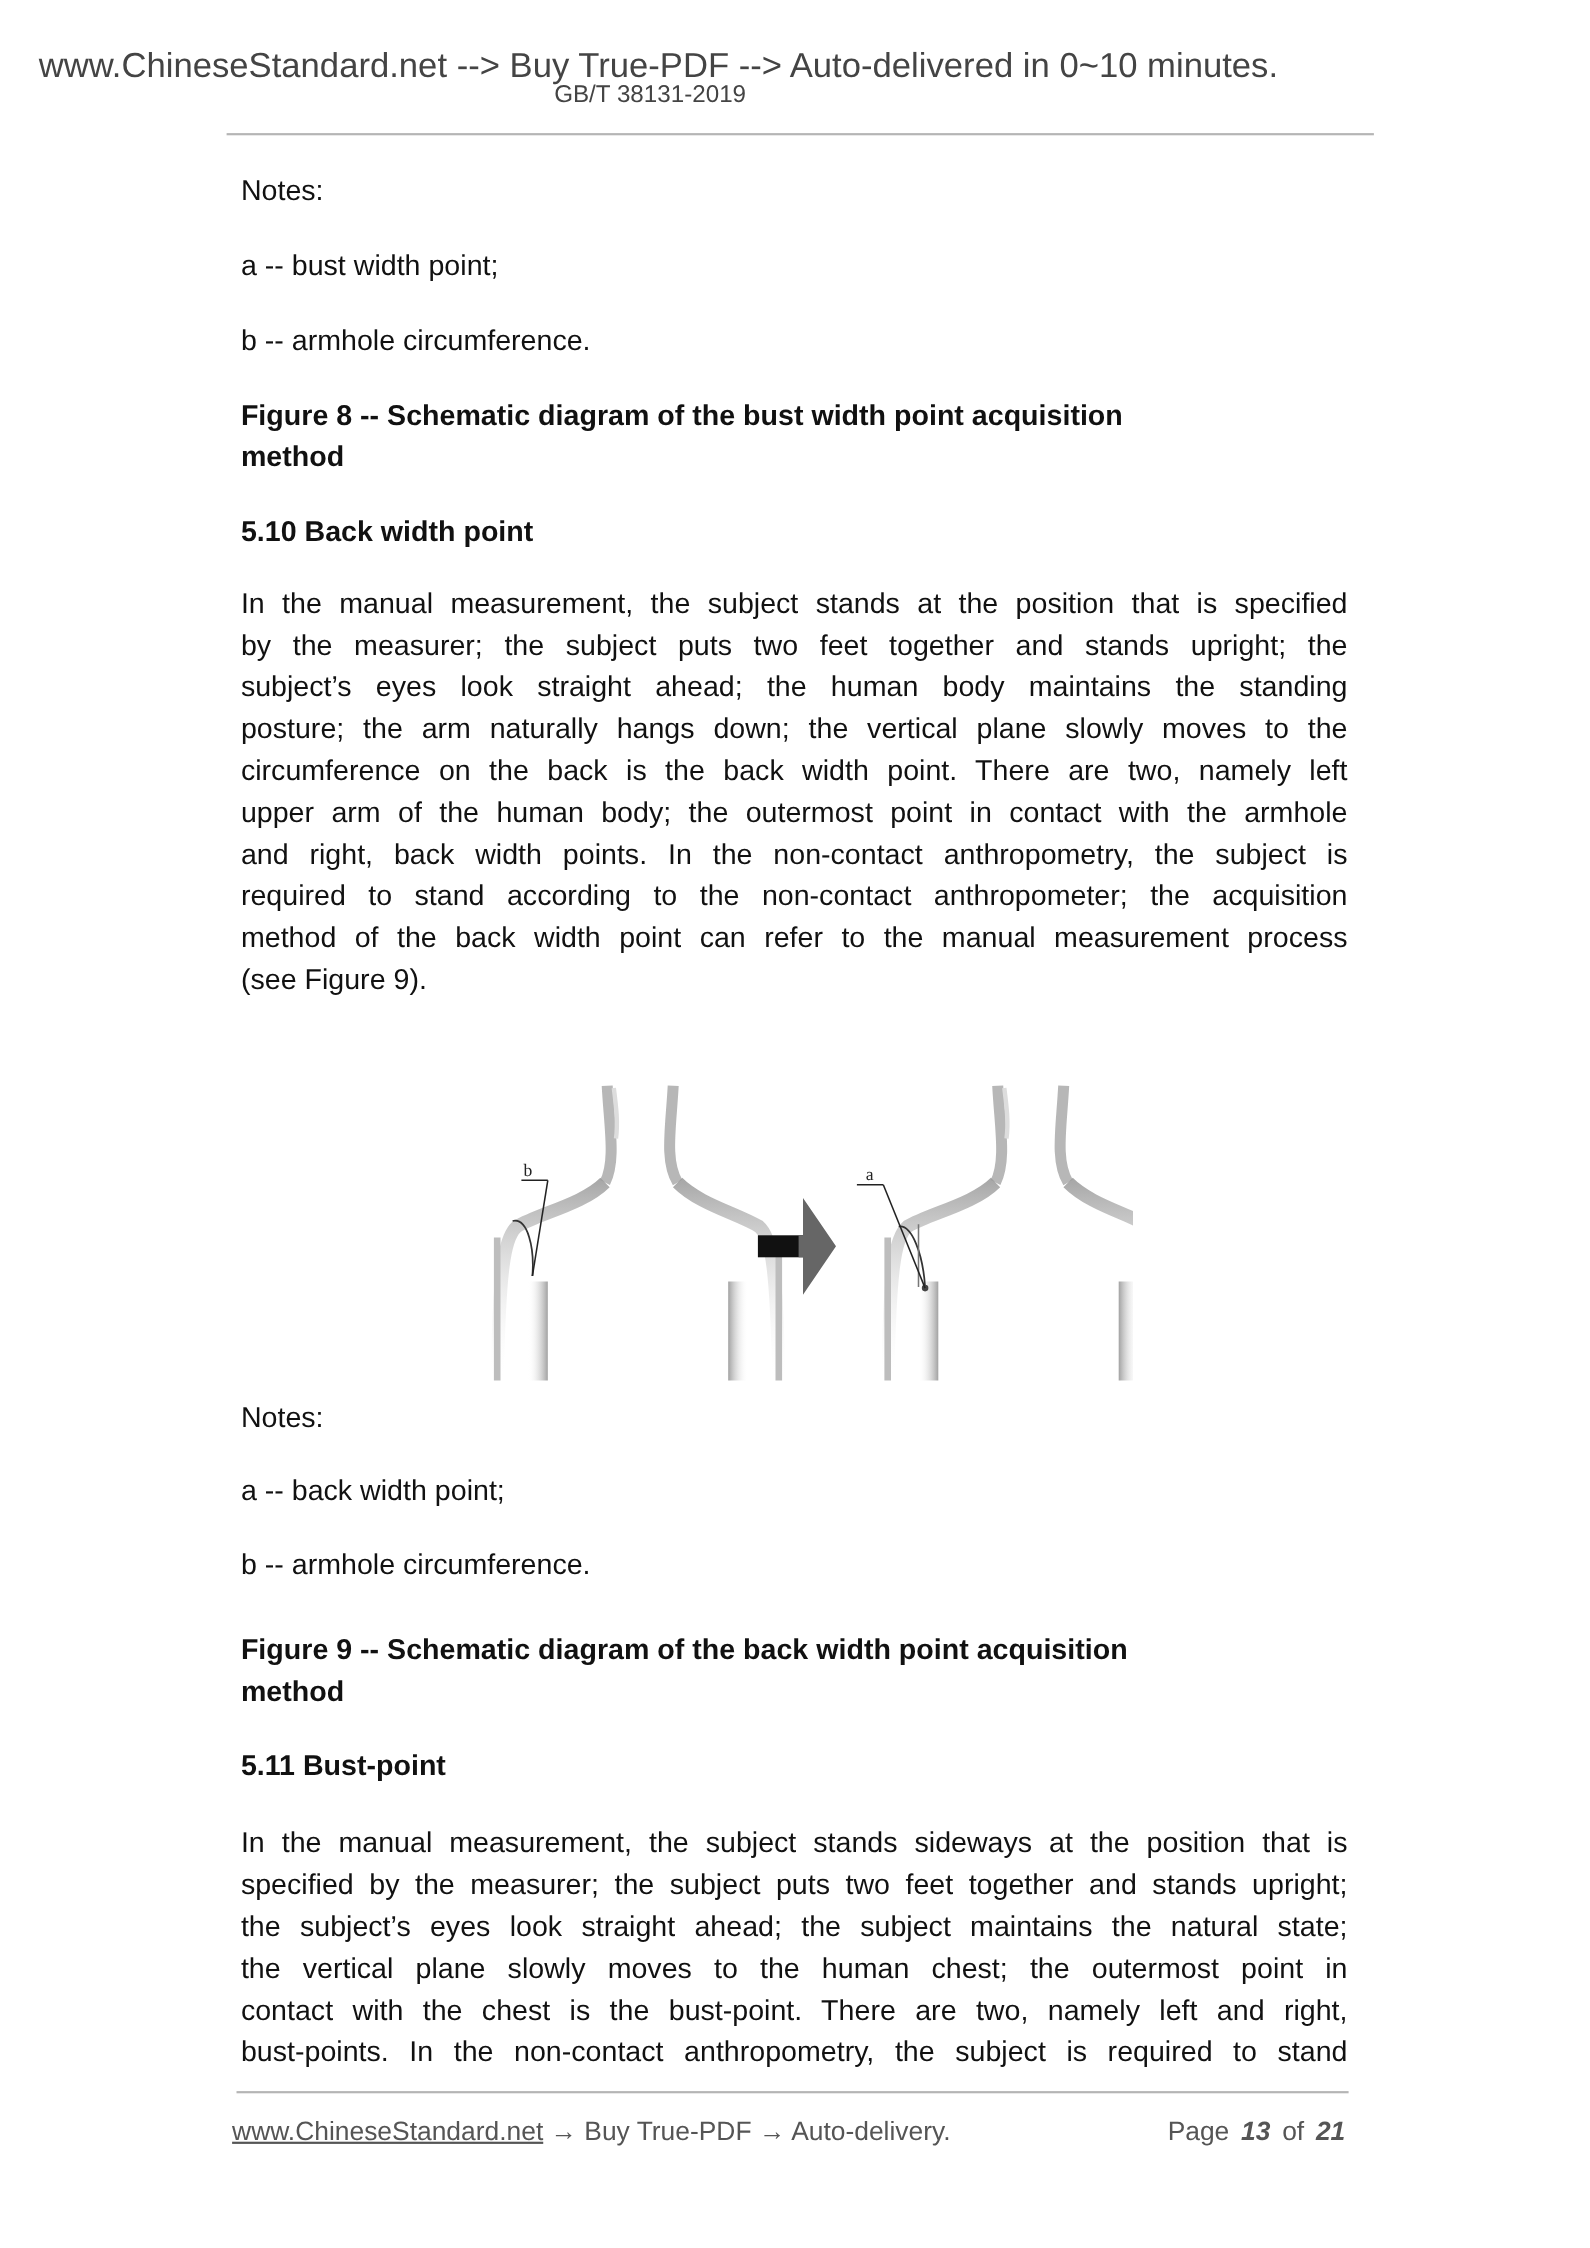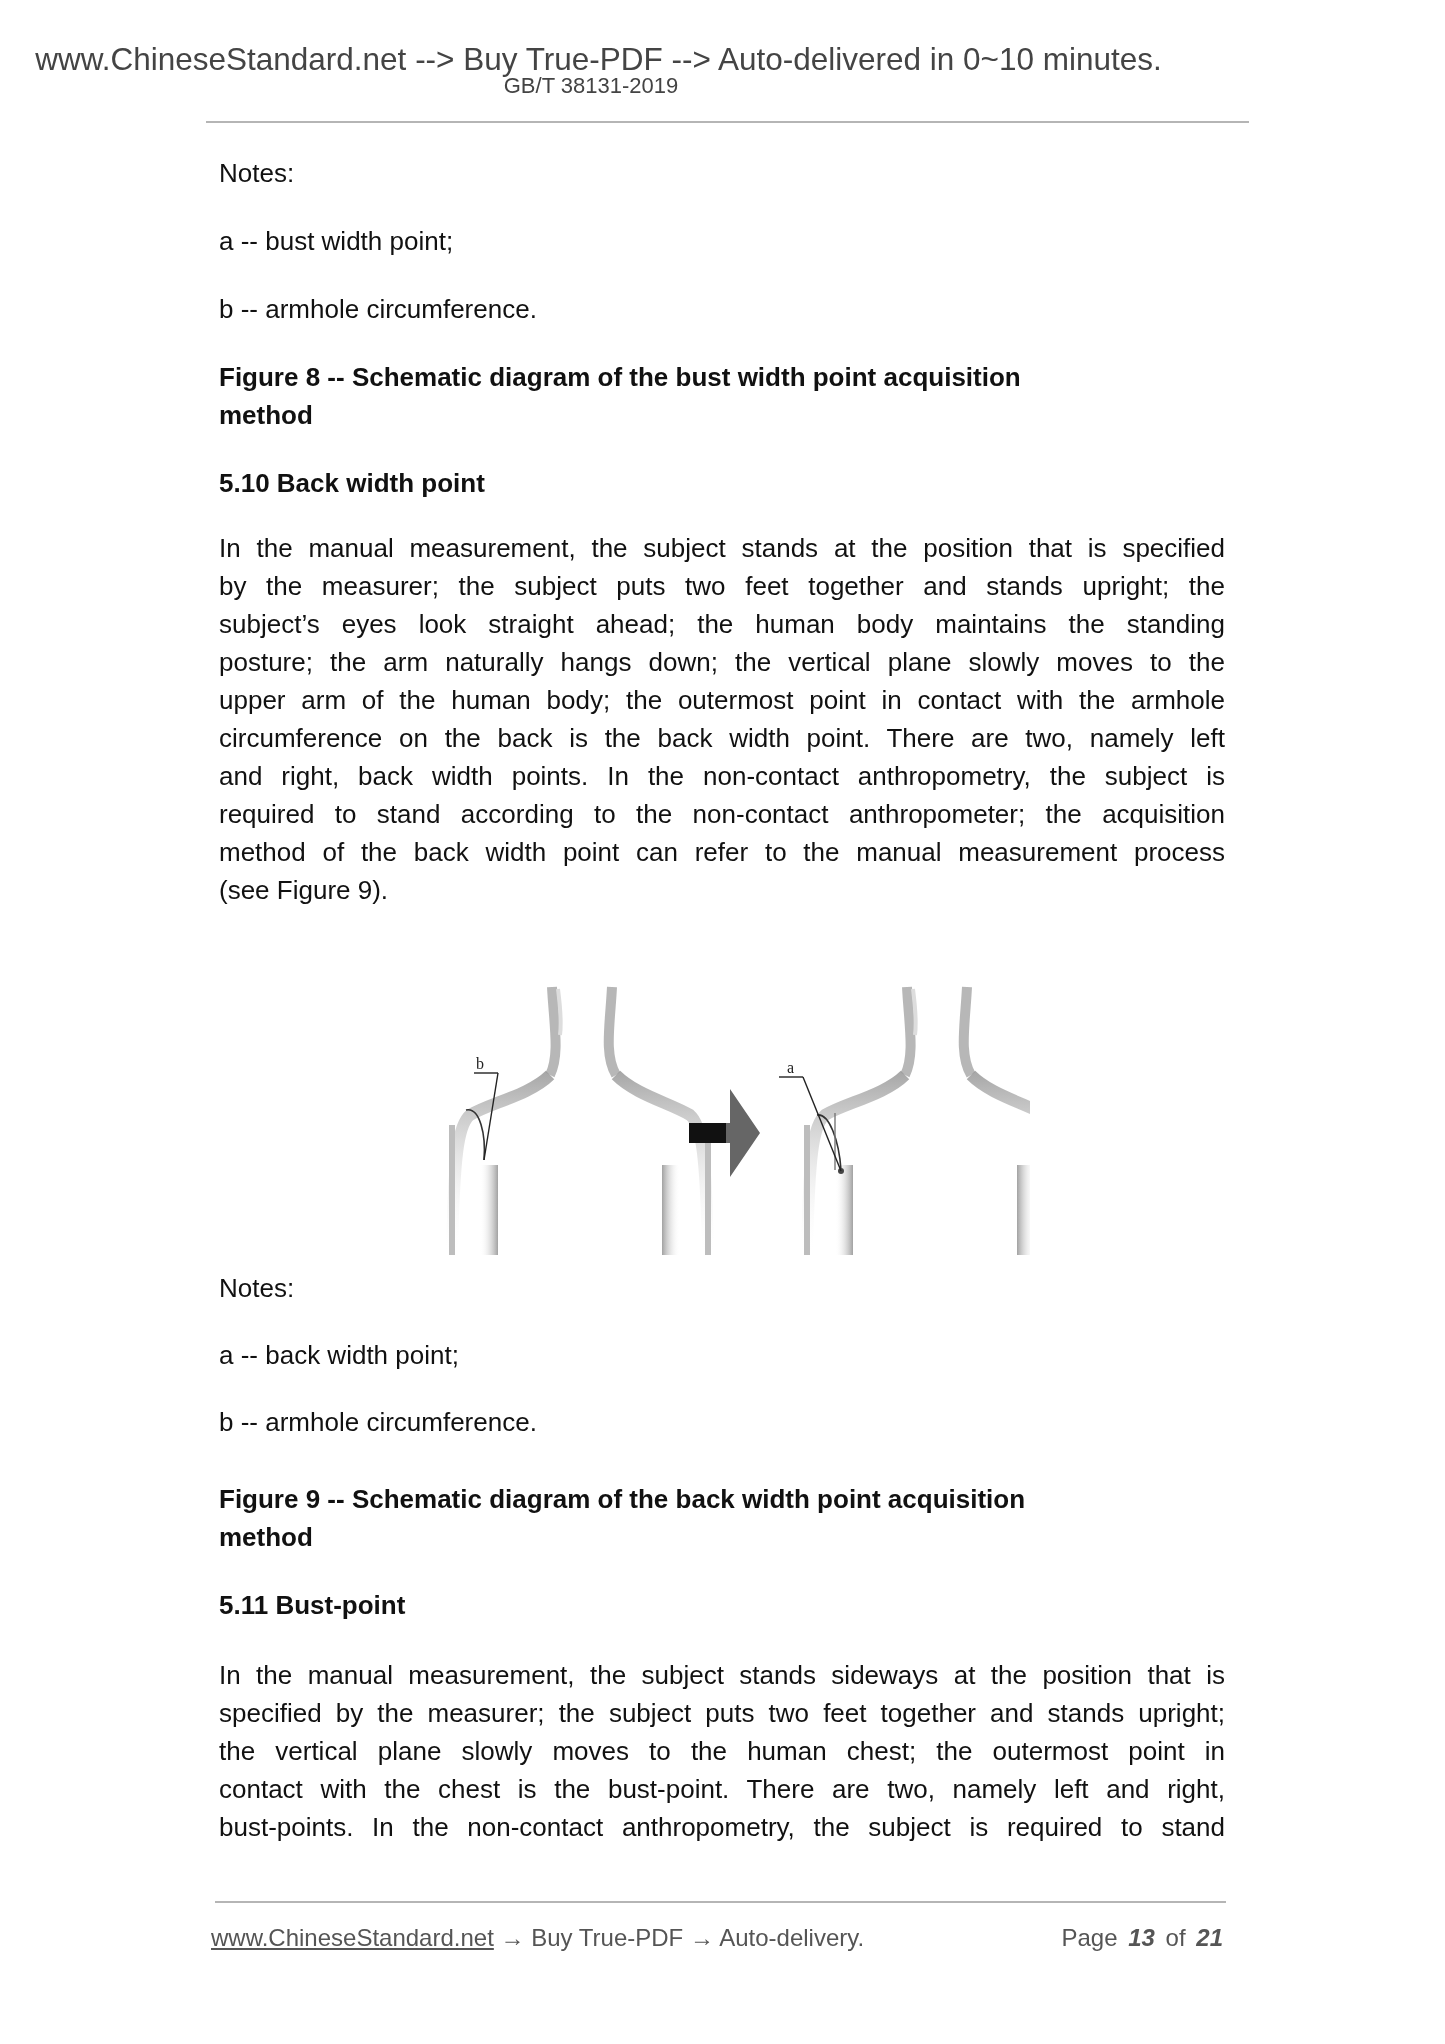--- a/index.html
+++ b/index.html
@@ -34,22 +34,22 @@
 
 <div class="abs cap" style="top:362px;">Figure 8 -- Schematic diagram of the bust width point acquisition</div>
 <div class="abs cap" style="top:400px;">method</div>
 
 <div class="abs sec" style="top:468px;">5.10 Back width point</div>
 <div class="abs para" style="top:529px;">
   <span class="ln">In the manual measurement, the subject stands at the position that is specified</span>
   <span class="ln">by the measurer; the subject puts two feet together and stands upright; the</span>
   <span class="ln">subject’s eyes look straight ahead; the human body maintains the standing</span>
   <span class="ln">posture; the arm naturally hangs down; the vertical plane slowly moves to the</span>
+  <span class="ln">circumference on the back is the back width point. There are two, namely left</span>
   <span class="ln">upper arm of the human body; the outermost point in contact with the armhole</span>
-  <span class="ln">circumference on the back is the back width point. There are two, namely left</span>
   <span class="ln">and right, back width points. In the non-contact anthropometry, the subject is</span>
   <span class="ln">required to stand according to the non-contact anthropometer; the acquisition</span>
   <span class="ln">method of the back width point can refer to the manual measurement process</span>
   <span class="ln last">(see Figure 9).</span>
 </div>
 
 <div class="abs fig">
   <svg width="600" height="300" viewBox="0 0 600 300" xmlns="http://www.w3.org/2000/svg">
     <defs>
       <linearGradient id="gEdge" x1="0" x2="1" y1="0" y2="0">
@@ -116,20 +116,21 @@
 <div class="abs txt" style="top:1340px;">a -- back width point;</div>
 <div class="abs txt" style="top:1407px;">b -- armhole circumference.</div>
 
 <div class="abs cap" style="top:1484px;">Figure 9 -- Schematic diagram of the back width point acquisition</div>
 <div class="abs cap" style="top:1522px;">method</div>
 
 <div class="abs sec" style="top:1590px;">5.11 Bust-point</div>
 <div class="abs para" style="top:1656px;">
   <span class="ln">In the manual measurement, the subject stands sideways at the position that is</span>
   <span class="ln">specified by the measurer; the subject puts two feet together and stands upright;</span>
+  <span class="ln">the subject’s eyes look straight ahead; the subject maintains the natural state;</span>
   <span class="ln">the vertical plane slowly moves to the human chest; the outermost point in</span>
   <span class="ln">contact with the chest is the bust-point. There are two, namely left and right,</span>
   <span class="ln">bust-points. In the non-contact anthropometry, the subject is required to stand</span>
 </div>
 
 <div class="abs rule" style="left:215px; width:1011px; top:1901px;"></div>
 <div class="abs foot">
   <a>www.ChineseStandard.net</a><span> → Buy True-PDF → Auto-delivery.</span>
 </div>
 <div class="abs pg">

